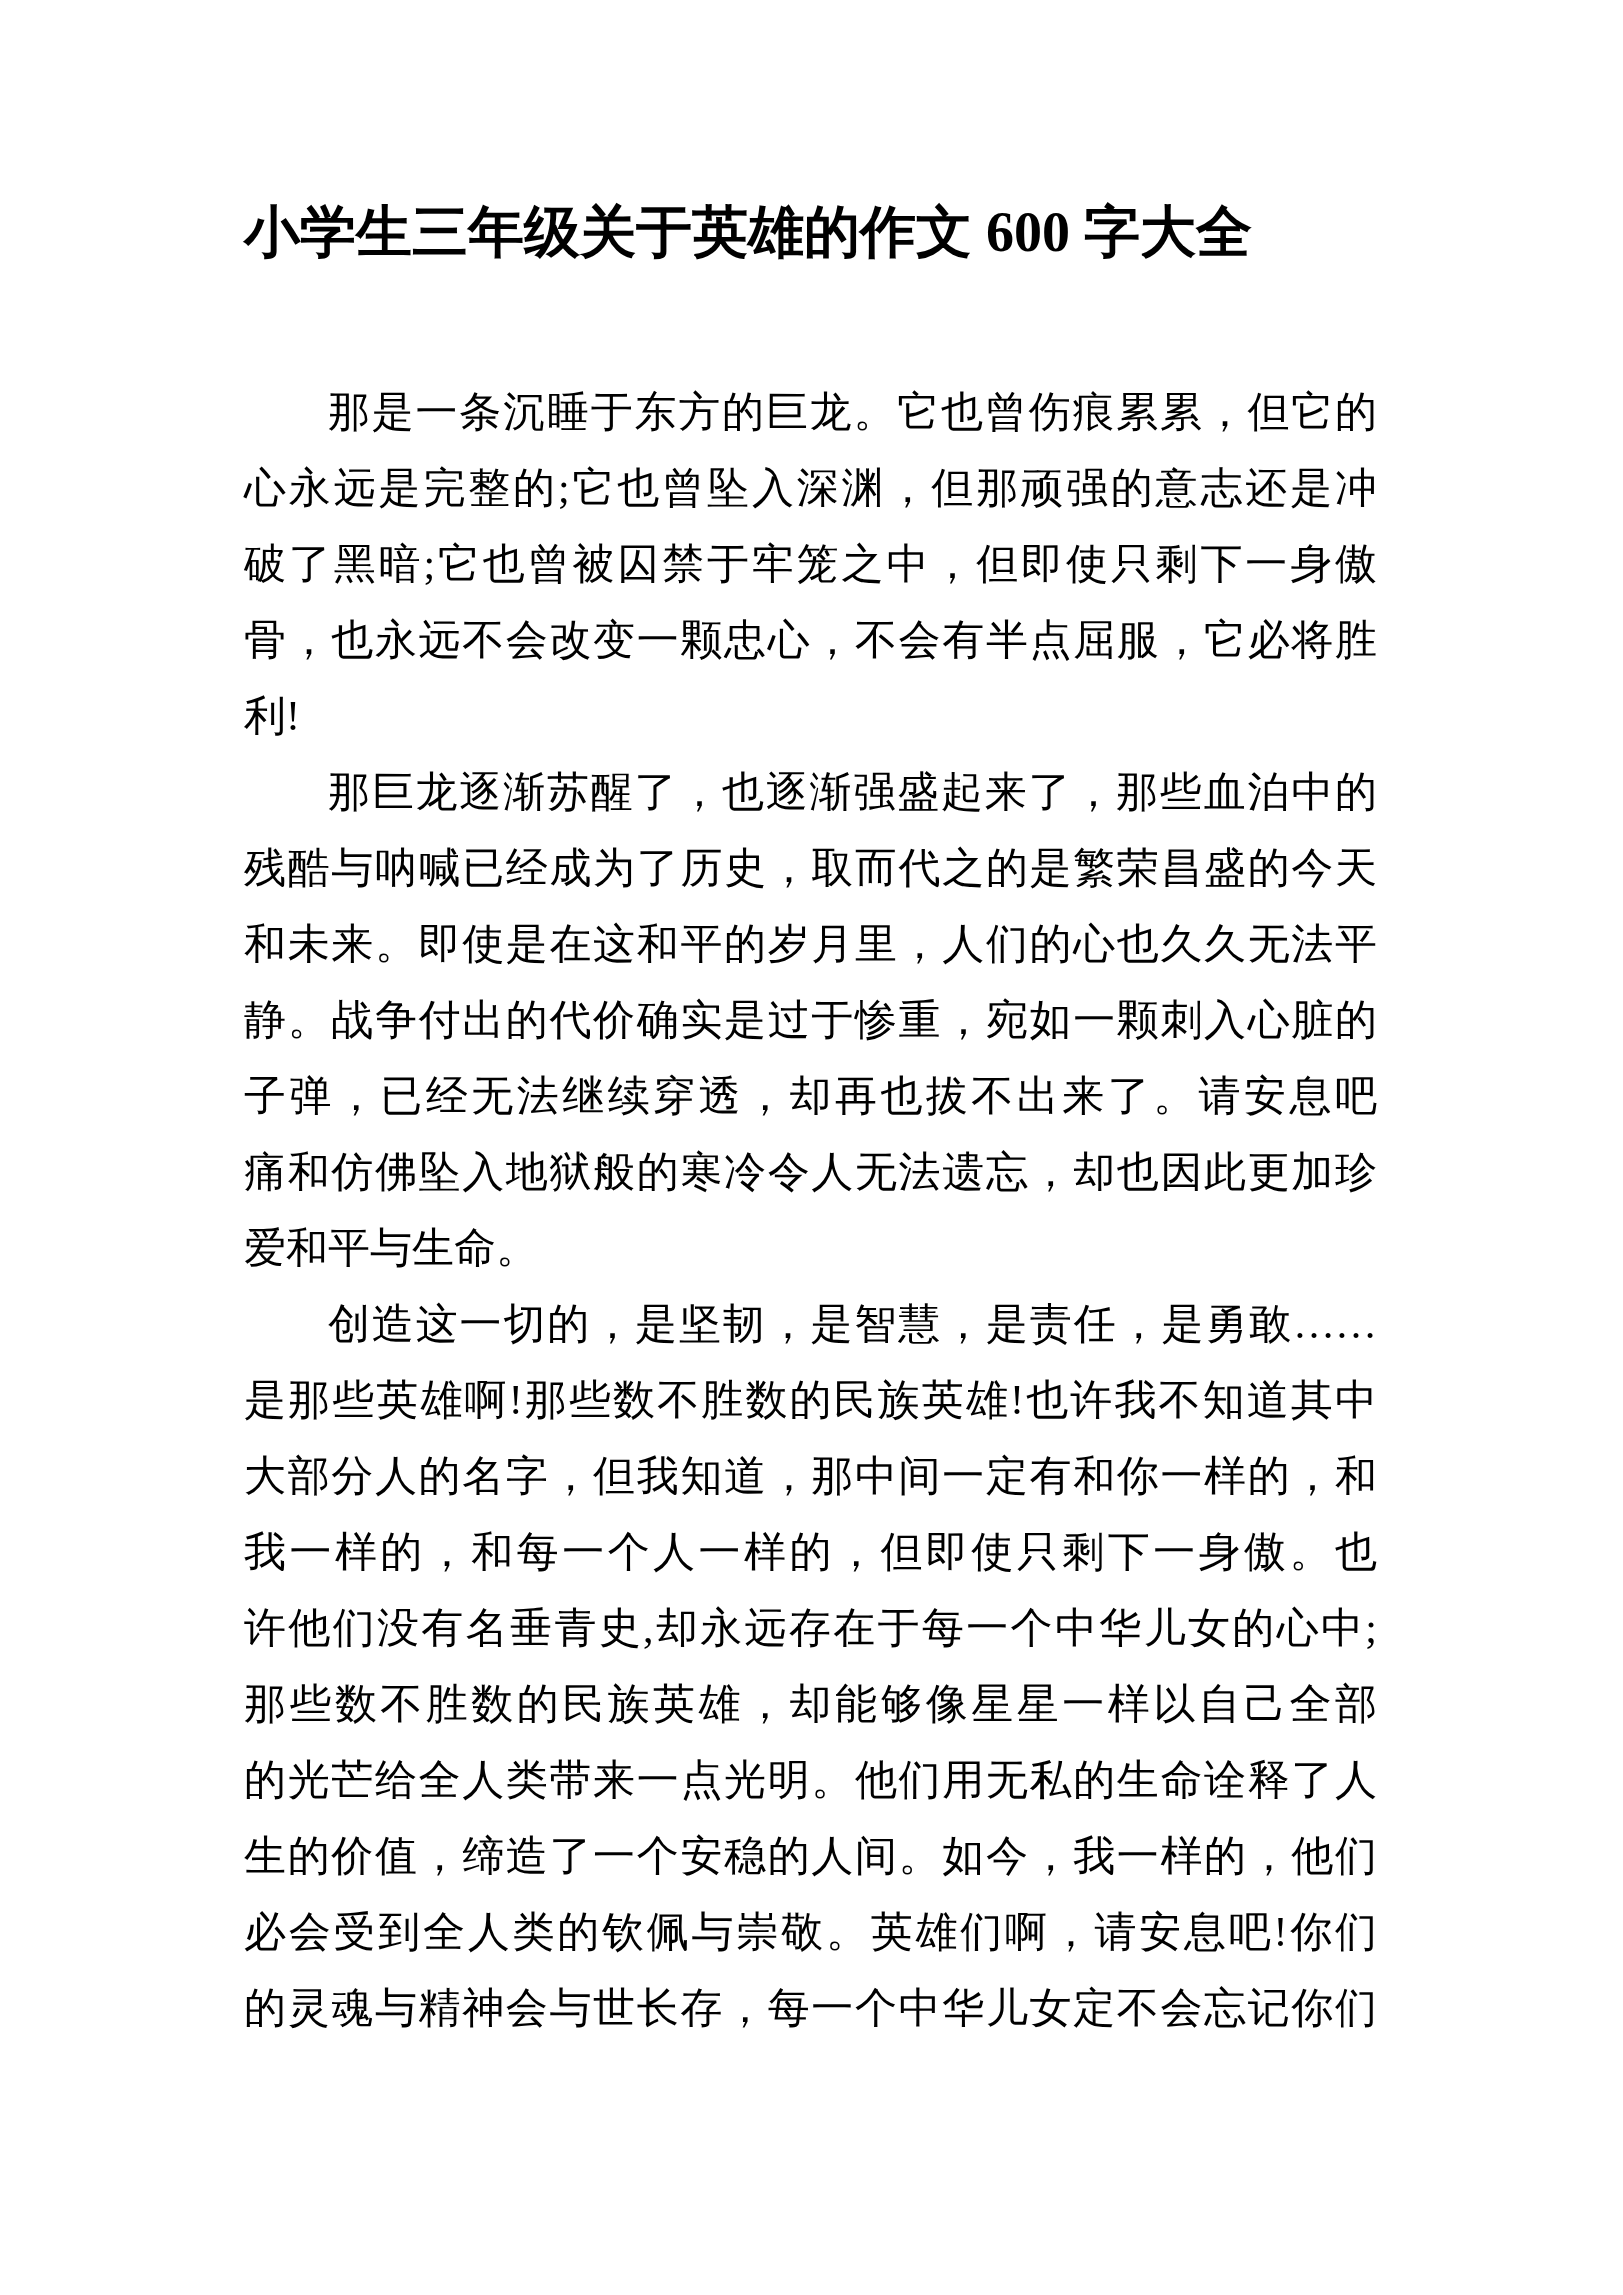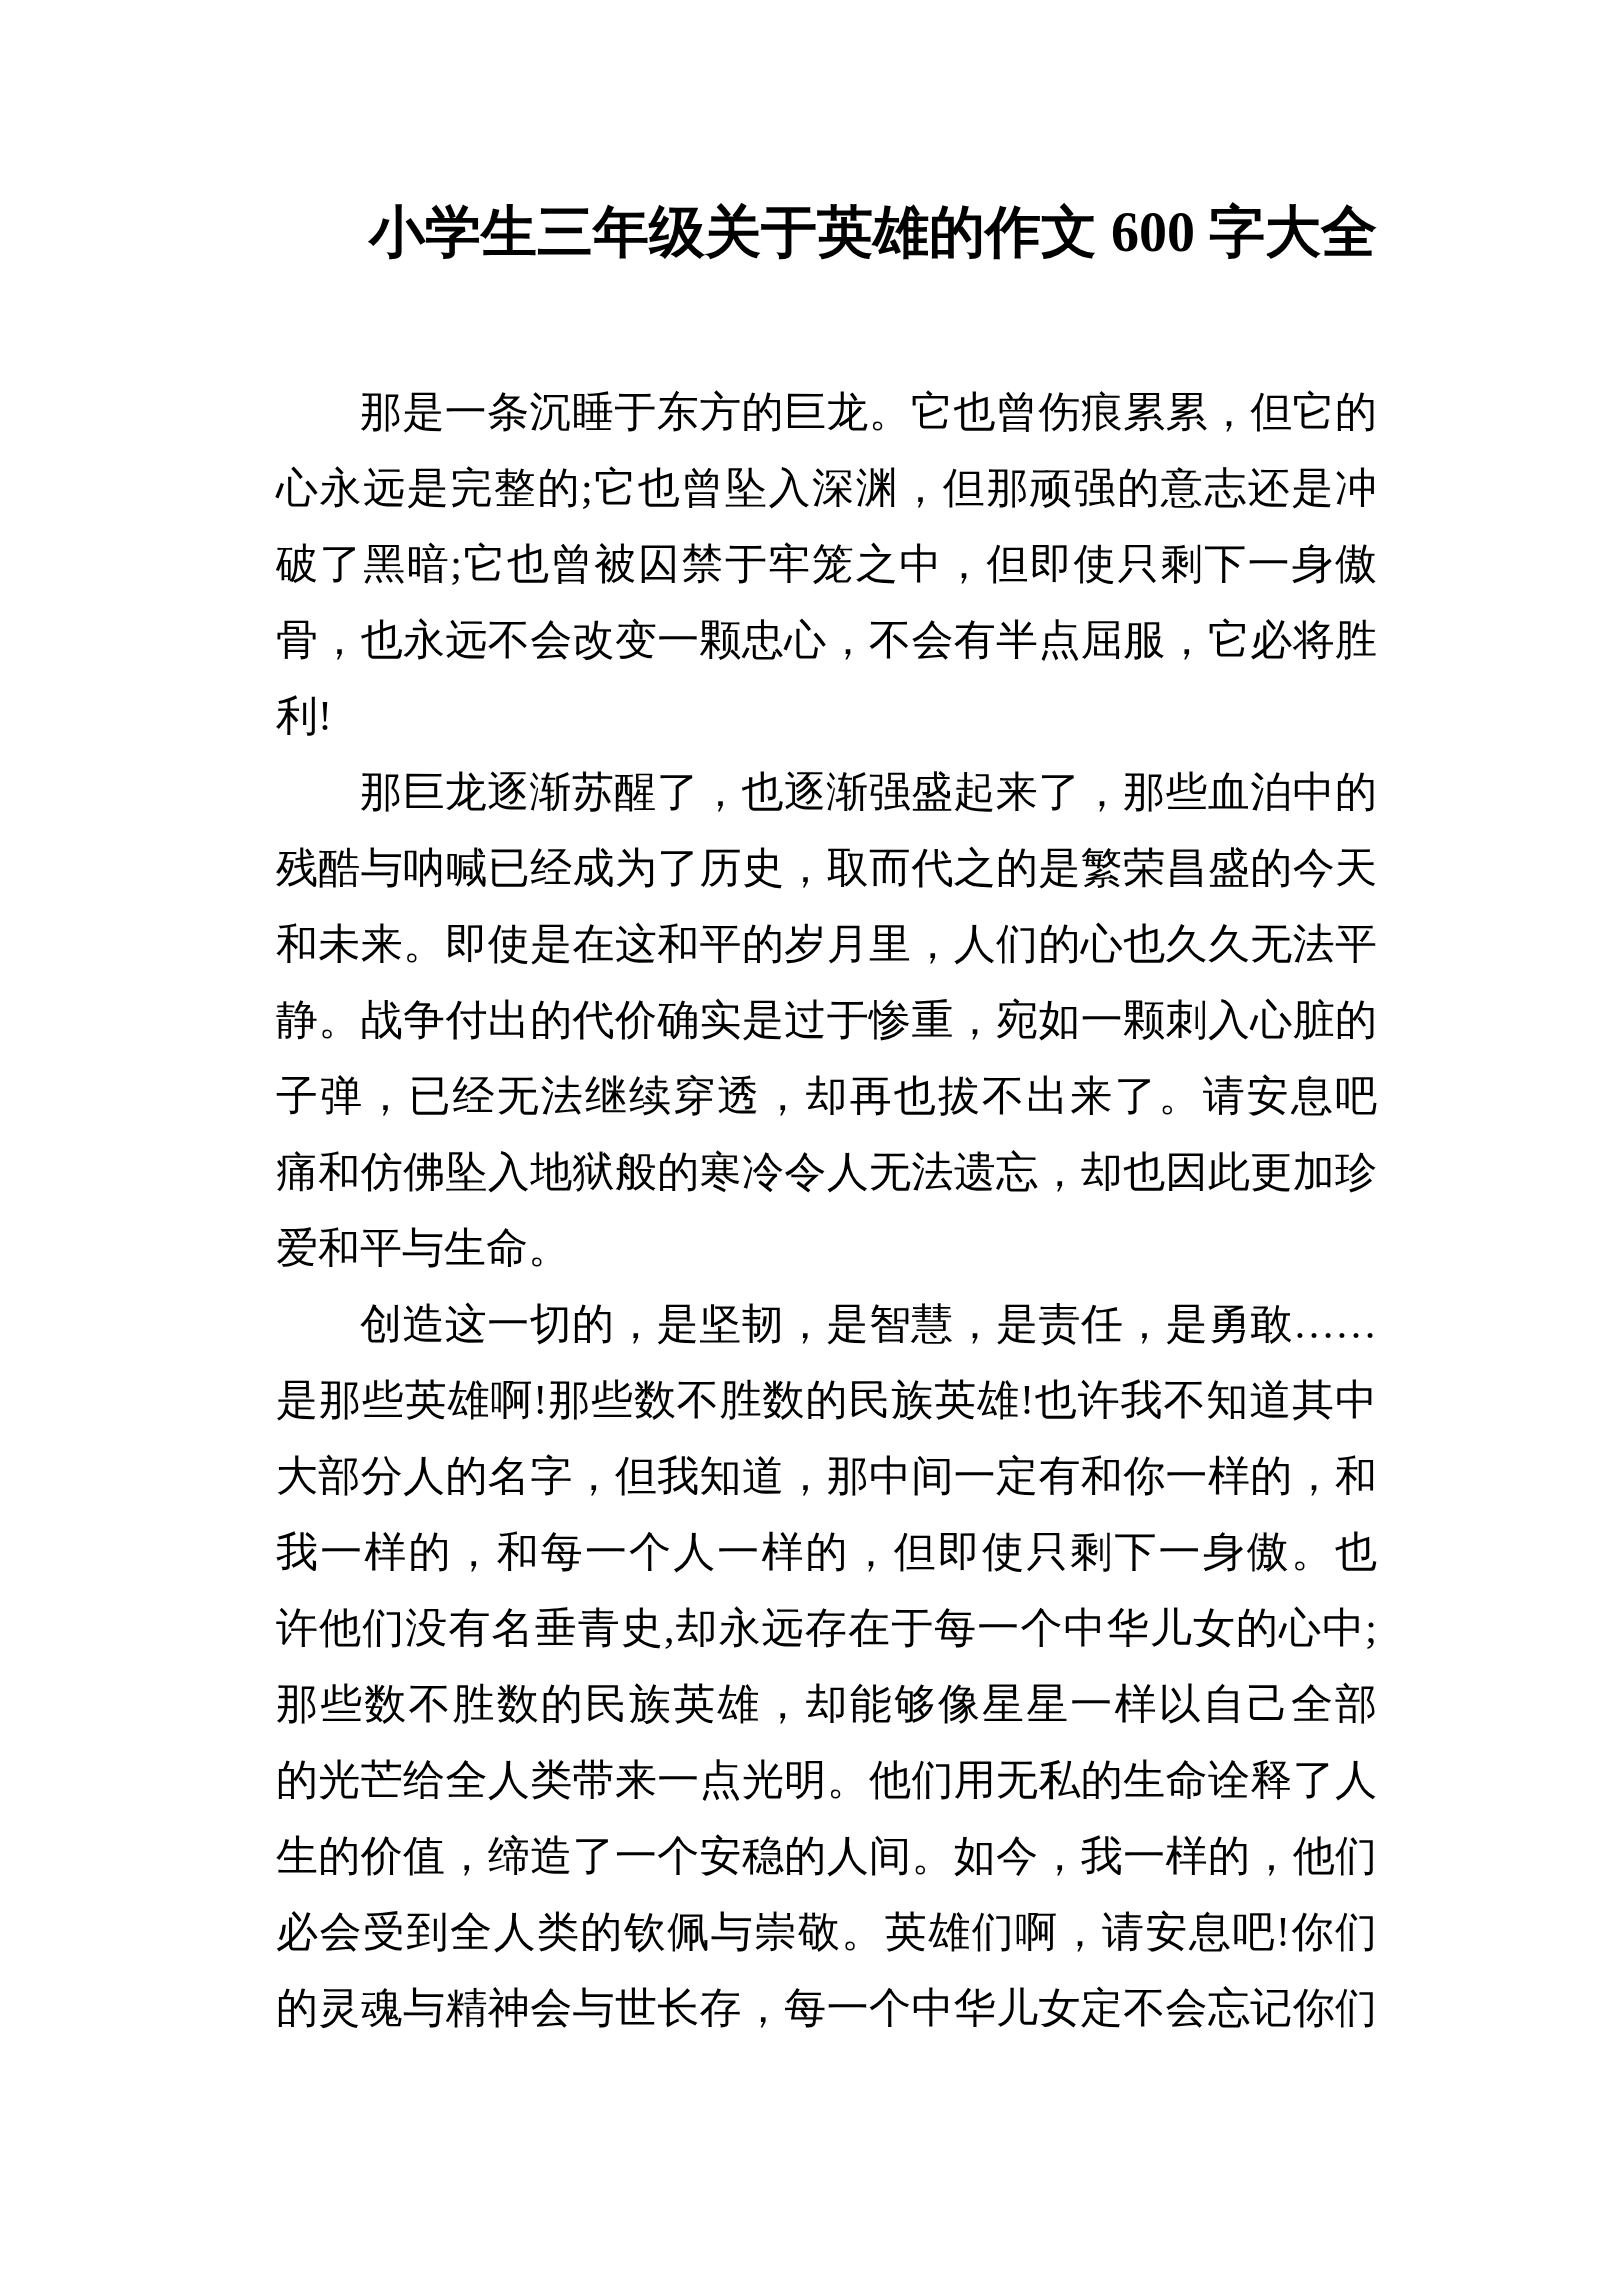--- a/index.html
+++ b/index.html
@@ -21,28 +21,27 @@
     left: 244px;
     top: 0;
     width: 1133px;
   }
   .doc-title {
     margin: 0;
     padding-top: 195px;
     font-size: 56px;
     line-height: 75px;
     font-weight: bold;
-    text-align: right;
+    text-align: left;
     white-space: nowrap;
   }
   .body-text {
     margin-top: 104px;
     font-size: 42px;
     line-height: 76px;
-    margin-left: 32px;
   }
   .para {
     margin: 0;
     padding: 0;
   }
   .line {
     height: 76px;
     text-align: justify;
     text-align-last: justify;
     text-justify: inter-character;

